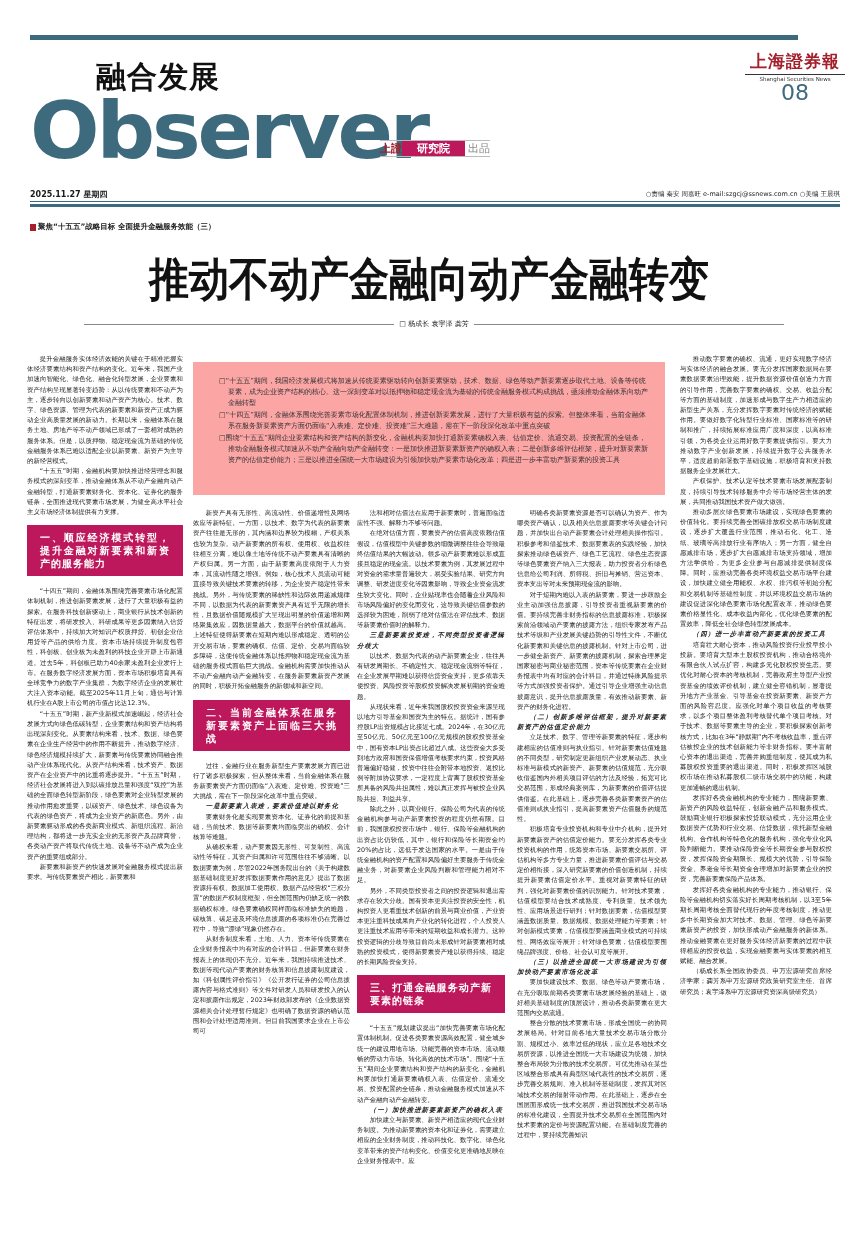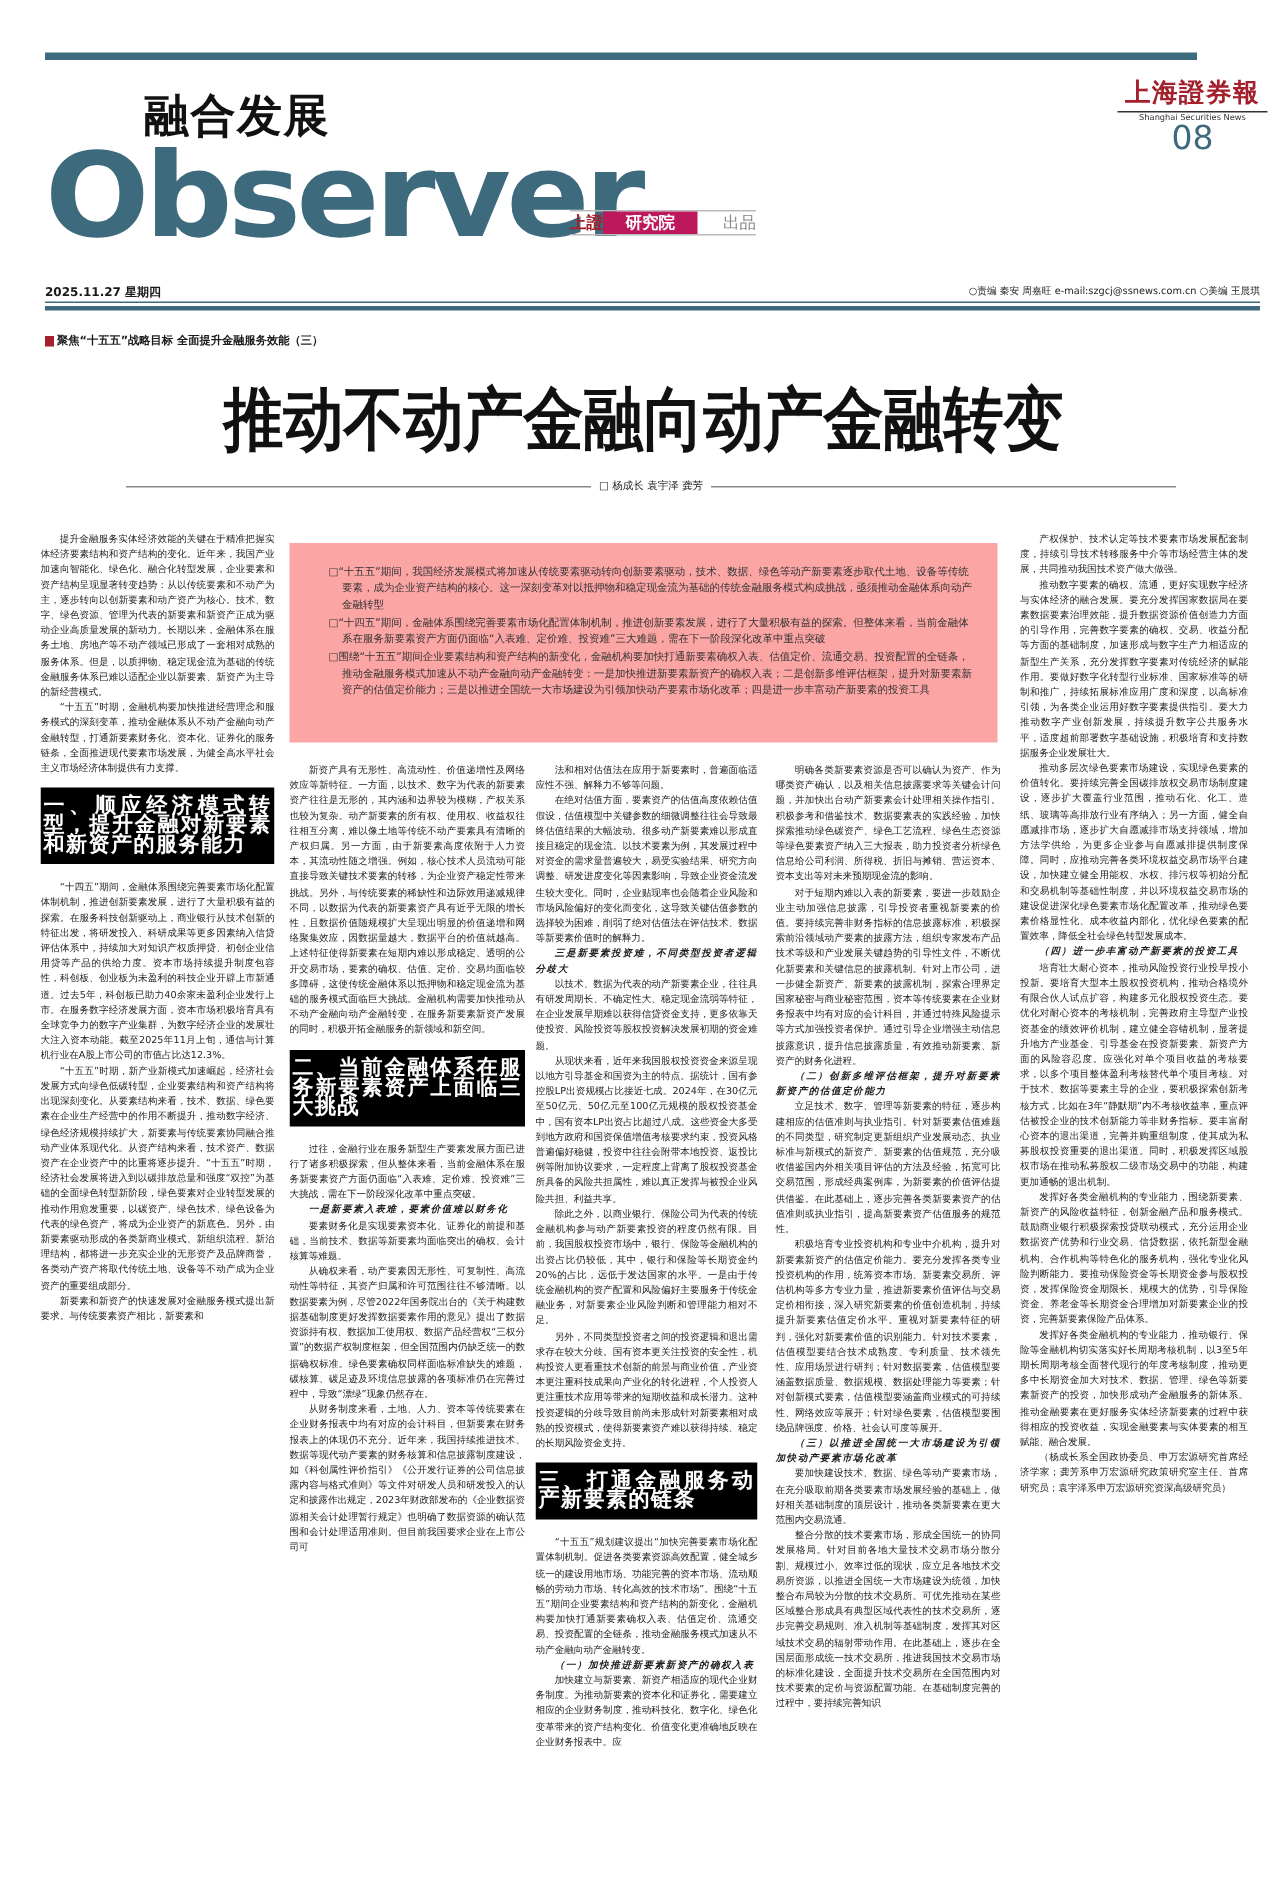--- a/index.html
+++ b/index.html
@@ -5,40 +5,40 @@
   * { box-sizing: border-box; margin: 0; padding: 0; }
   html, body { width: 858px; height: 1253px; background: #ffffff; overflow: hidden; }
   body { position: relative; font-family: "DejaVu Serif", serif; color: #1a1a1a; }
   .abs { position: absolute; }
   .top-rule { left: 30px; top: 35px; width: 768px; height: 5px; background: #3d6a7d; }
   .cn-title { left: 96px; top: 57px; font-size: 30px; font-weight: bold; letter-spacing: 1px; color: #111; font-family: "DejaVu Serif", serif; }
   .observer { left: 30px; top: 92px; font-family: "DejaVu Sans", sans-serif; font-weight: bold; font-size: 78px; line-height: 78px; color: #3d6a7d; letter-spacing: -3px; transform: scaleX(1.05); transform-origin: left; }
   .brand-tag { left: 380px; top: 140px; height: 17px; display: flex; align-items: center; border-top: 1px solid #bbb; border-bottom: 1px solid #bbb; font-size: 11px; font-family: "DejaVu Sans", sans-serif; }
   .brand-tag .b1 { color: #a3202c; font-weight: bold; padding-right: 0; }
   .brand-tag .b2 { background: #be185d; color: #fff; font-weight: bold; padding: 0 15px; }
-  .brand-tag .b3 { color: #888; padding-left: 17px; }
+  .brand-tag .b3 { color: #888; padding-left: 3px; }
   .paper-logo { left: 745px; top: 50px; width: 100px; text-align: center; }
   .paper-logo .pl-cn { font-size: 17px; color: #a3202c; font-weight: bold; letter-spacing: 1px; border-bottom: 1px solid #333; padding-bottom: 1px; }
   .paper-logo .pl-en { font-size: 5.5px; color: #333; font-family: "DejaVu Sans", sans-serif; margin-top: 1px; }
   .page-no { left: 770px; top: 80px; width: 50px; text-align: center; font-size: 22px; color: #3d6a7d; font-family: "DejaVu Sans", sans-serif; }
   .dateline { left: 30px; top: 189px; font-size: 8px; font-weight: bold; font-family: "DejaVu Sans", sans-serif; }
   .editors { right: 18px; top: 190px; font-size: 6.5px; font-family: "DejaVu Sans", sans-serif; color: #222; }
   .rule2 { left: 30px; top: 201px; width: 810px; height: 1px; background: #3d6a7d; }
   .rule3 { left: 30px; top: 204px; width: 810px; height: 3px; background: #3d6a7d; }
   .series { left: 30px; top: 222px; font-size: 7.5px; font-weight: bold; font-family: "DejaVu Sans", sans-serif; display: flex; align-items: center; }
   .series .mark { width: 6px; height: 7px; background: #a3202c; margin-right: 2px; }
   .headline { left: 0; width: 858px; top: 252px; text-align: center; font-size: 40px; font-weight: bold; letter-spacing: 0px; font-family: "DejaVu Serif", serif; color: #111; transform: scaleY(1.15); }
   .byline-row { left: 84px; top: 318px; width: 700px; height: 12px; display: flex; align-items: center; }
   .byline-row .ln { flex: 1; height: 1px; background: #888; }
   .byline-row .bt { font-size: 7px; padding: 0 5px; font-family: "DejaVu Sans", sans-serif; }
   .summary { left: 193px; top: 362px; width: 472px; height: 133px; background: #fca5a5; padding: 14px 16px 0 26px; }
   .summary p { font-size: 7px; line-height: 11px; color: #333; font-family: "DejaVu Sans", sans-serif; text-indent: -9px; padding-left: 9px; margin-bottom: 1px; }
   .col { font-size: 6.4px; line-height: 10.2px; text-align: justify; font-family: "DejaVu Sans", sans-serif; color: #222; }
   .col p { text-indent: 2em; }
-  .sec { background: #000000; color: #fff; font-weight: bold; font-size: 14px; line-height: 13px; padding: 6px 2px; margin: 8px 0 10px 0; letter-spacing: 1px; }
+  .sec { background: #be185d; color: #fff; font-weight: bold; font-size: 10px; line-height: 13px; padding: 6px 13px; margin: 8px 0 10px 0; letter-spacing: 1px; }
   .sub { font-style: italic; font-weight: bold; font-size: 6.4px; text-indent: 2em; letter-spacing: 1px; }
   .c1 { left: 27px; top: 354px; width: 156px; height: 880px; overflow: hidden; }
   .c2 { left: 193px; top: 508px; width: 157px; height: 726px; overflow: hidden; }
   .c3 { left: 357px; top: 508px; width: 148px; height: 726px; overflow: hidden; }
   .c4 { left: 517px; top: 508px; width: 150px; height: 726px; overflow: hidden; }
   .c5 { left: 680px; top: 354px; width: 152px; height: 880px; overflow: hidden; }
 </style>
 </head>
 <body>
 
@@ -117,21 +117,21 @@
   <p>对于短期内难以入表的新要素，要进一步鼓励企业主动加强信息披露，引导投资者重视新要素的价值。要持续完善非财务指标的信息披露标准，积极探索前沿领域动产要素的披露方法，组织专家发布产品技术等级和产业发展关键趋势的引导性文件，不断优化新要素和关键信息的披露机制。针对上市公司，进一步健全新资产、新要素的披露机制，探索合理界定国家秘密与商业秘密范围，资本等传统要素在企业财务报表中均有对应的会计科目，并通过特殊风险提示等方式加强投资者保护。通过引导企业增强主动信息披露意识，提升信息披露质量，有效推动新要素、新资产的财务化进程。</p>
   <p class="sub">（二）创新多维评估框架，提升对新要素新资产的估值定价能力</p>
   <p>立足技术、数字、管理等新要素的特征，逐步构建相应的估值准则与执业指引。针对新要素估值难题的不同类型，研究制定更新组织产业发展动态、执业标准与新模式的新资产、新要素的估值规范，充分吸收借鉴国内外相关项目评估的方法及经验，拓宽可比交易范围，形成经典案例库，为新要素的价值评估提供借鉴。在此基础上，逐步完善各类新要素资产的估值准则或执业指引，提高新要素资产估值服务的规范性。</p>
   <p>积极培育专业投资机构和专业中介机构，提升对新要素新资产的估值定价能力。要充分发挥各类专业投资机构的作用，统筹资本市场、新要素交易所、评估机构等多方专业力量，推进新要素价值评估与交易定价相衔接，深入研究新要素的价值创造机制，持续提升新要素估值定价水平。重视对新要素特征的研判，强化对新要素价值的识别能力。针对技术要素，估值模型要结合技术成熟度、专利质量、技术领先性、应用场景进行研判；针对数据要素，估值模型要涵盖数据质量、数据规模、数据处理能力等要素；针对创新模式要素，估值模型要涵盖商业模式的可持续性、网络效应等展开；针对绿色要素，估值模型要围绕品牌强度、价格、社会认可度等展开。</p>
   <p class="sub">（三）以推进全国统一大市场建设为引领加快动产要素市场化改革</p>
   <p>要加快建设技术、数据、绿色等动产要素市场，在充分吸取前期各类要素市场发展经验的基础上，做好相关基础制度的顶层设计，推动各类新要素在更大范围内交易流通。</p>
   <p>整合分散的技术要素市场，形成全国统一的协同发展格局。针对目前各地大量技术交易市场分散分割、规模过小、效率过低的现状，应立足各地技术交易所资源，以推进全国统一大市场建设为统领，加快整合布局较为分散的技术交易所。可优先推动在某些区域整合形成具有典型区域代表性的技术交易所，逐步完善交易规则、准入机制等基础制度，发挥其对区域技术交易的辐射带动作用。在此基础上，逐步在全国层面形成统一技术交易所，推进我国技术交易市场的标准化建设，全面提升技术交易所在全国范围内对技术要素的定价与资源配置功能。在基础制度完善的过程中，要持续完善知识</p>
 </div>
 
 <div class="abs col c5">
+  <p>推动数字要素的确权、流通，更好实现数字经济与实体经济的融合发展。要充分发挥国家数据局在要素数据要素治理效能，提升数据资源价值创造力方面的引导作用，完善数字要素的确权、交易、收益分配等方面的基础制度，加速形成与数字生产力相适应的新型生产关系，充分发挥数字要素对传统经济的赋能作用。要做好数字化转型行业标准、国家标准等的研制和推广，持续拓展标准应用广度和深度，以高标准引领，为各类企业运用好数字要素提供指引。要大力推动数字产业创新发展，持续提升数字公共服务水平，适度超前部署数字基础设施，积极培育和支持数据服务企业发展壮大。</p>
   <p>产权保护、技术认定等技术要素市场发展配套制度，持续引导技术转移服务中介等市场经营主体的发展，共同推动我国技术资产做大做强。</p>
-  <p>推动数字要素的确权、流通，更好实现数字经济与实体经济的融合发展。要充分发挥国家数据局在要素数据要素治理效能，提升数据资源价值创造力方面的引导作用，完善数字要素的确权、交易、收益分配等方面的基础制度，加速形成与数字生产力相适应的新型生产关系，充分发挥数字要素对传统经济的赋能作用。要做好数字化转型行业标准、国家标准等的研制和推广，持续拓展标准应用广度和深度，以高标准引领，为各类企业运用好数字要素提供指引。要大力推动数字产业创新发展，持续提升数字公共服务水平，适度超前部署数字基础设施，积极培育和支持数据服务企业发展壮大。</p>
   <p>推动多层次绿色要素市场建设，实现绿色要素的价值转化。要持续完善全国碳排放权交易市场制度建设，逐步扩大覆盖行业范围，推动石化、化工、造纸、玻璃等高排放行业有序纳入；另一方面，健全自愿减排市场，逐步扩大自愿减排市场支持领域，增加方法学供给，为更多企业参与自愿减排提供制度保障。同时，应推动完善各类环境权益交易市场平台建设，加快建立健全用能权、水权、排污权等初始分配和交易机制等基础性制度，并以环境权益交易市场的建设促进深化绿色要素市场化配置改革，推动绿色要素价格显性化、成本收益内部化，优化绿色要素的配置效率，降低全社会绿色转型发展成本。</p>
   <p class="sub">（四）进一步丰富动产新要素的投资工具</p>
   <p>培育壮大耐心资本，推动风险投资行业投早投小投新。要培育大型本土股权投资机构，推动合格境外有限合伙人试点扩容，构建多元化股权投资生态。要优化对耐心资本的考核机制，完善政府主导型产业投资基金的绩效评价机制，建立健全容错机制，显著提升地方产业基金、引导基金在投资新要素、新资产方面的风险容忍度。应强化对单个项目收益的考核要求，以多个项目整体盈利考核替代单个项目考核。对于技术、数据等要素主导的企业，要积极探索创新考核方式，比如在3年“静默期”内不考核收益率，重点评估被投企业的技术创新能力等非财务指标。要丰富耐心资本的退出渠道，完善并购重组制度，使其成为私募股权投资重要的退出渠道。同时，积极发挥区域股权市场在推动私募股权二级市场交易中的功能，构建更加通畅的退出机制。</p>
   <p>发挥好各类金融机构的专业能力，围绕新要素、新资产的风险收益特征，创新金融产品和服务模式。鼓励商业银行积极探索投贷联动模式，充分运用企业数据资产优势和行业交易、信贷数据，依托新型金融机构、合作机构等特色化的服务机构，强化专业化风险判断能力。要推动保险资金等长期资金参与股权投资，发挥保险资金期限长、规模大的优势，引导保险资金、养老金等长期资金合理增加对新要素企业的投资，完善新要素保险产品体系。</p>
   <p>发挥好各类金融机构的专业能力，推动银行、保险等金融机构切实落实好长周期考核机制，以3至5年期长周期考核全面替代现行的年度考核制度，推动更多中长期资金加大对技术、数据、管理、绿色等新要素新资产的投资，加快形成动产金融服务的新体系。推动金融要素在更好服务实体经济新要素的过程中获得相应的投资收益，实现金融要素与实体要素的相互赋能、融合发展。</p>
   <p>（杨成长系全国政协委员、申万宏源研究首席经济学家；龚芳系申万宏源研究政策研究室主任、首席研究员；袁宇泽系申万宏源研究资深高级研究员）</p>
 </div>
 
 </body></html>

